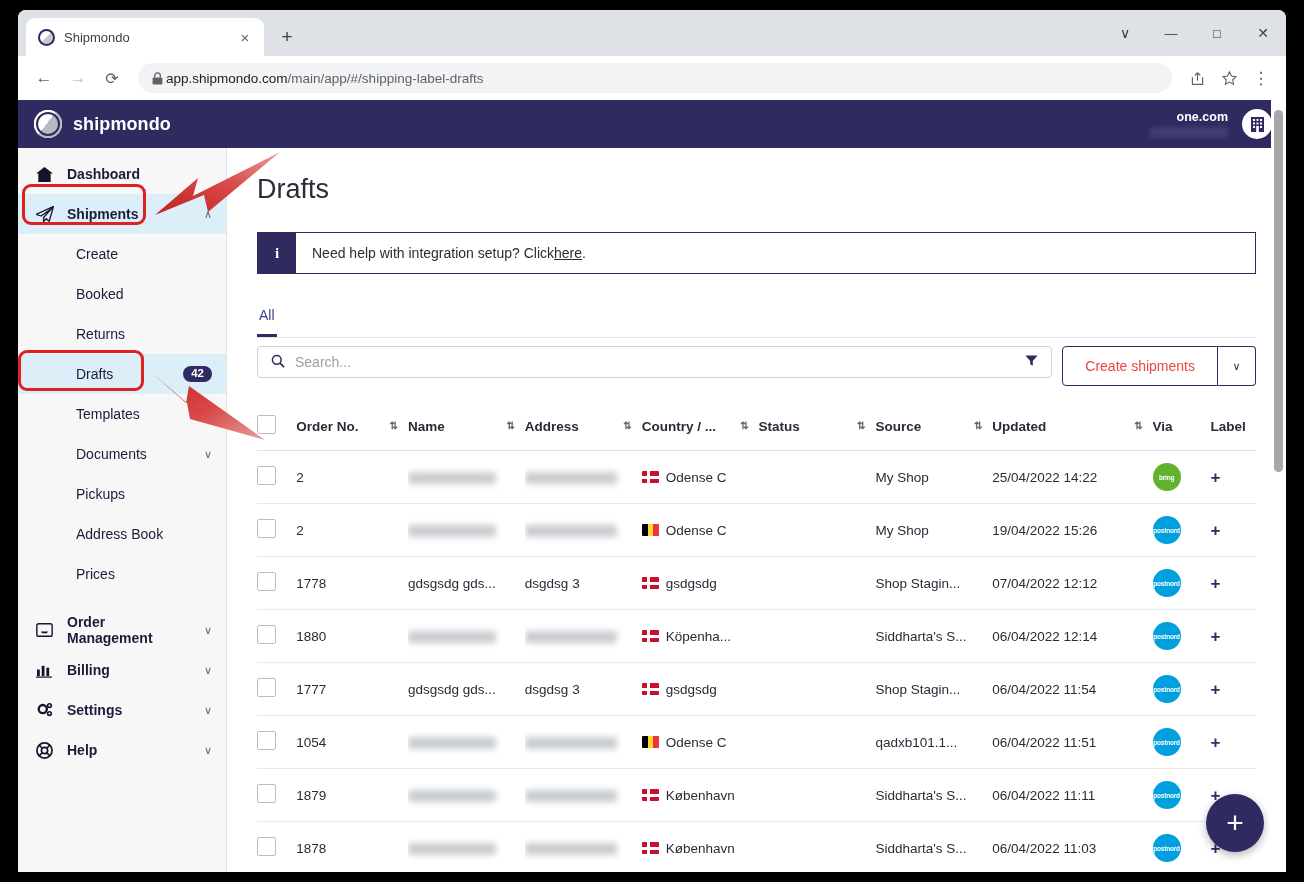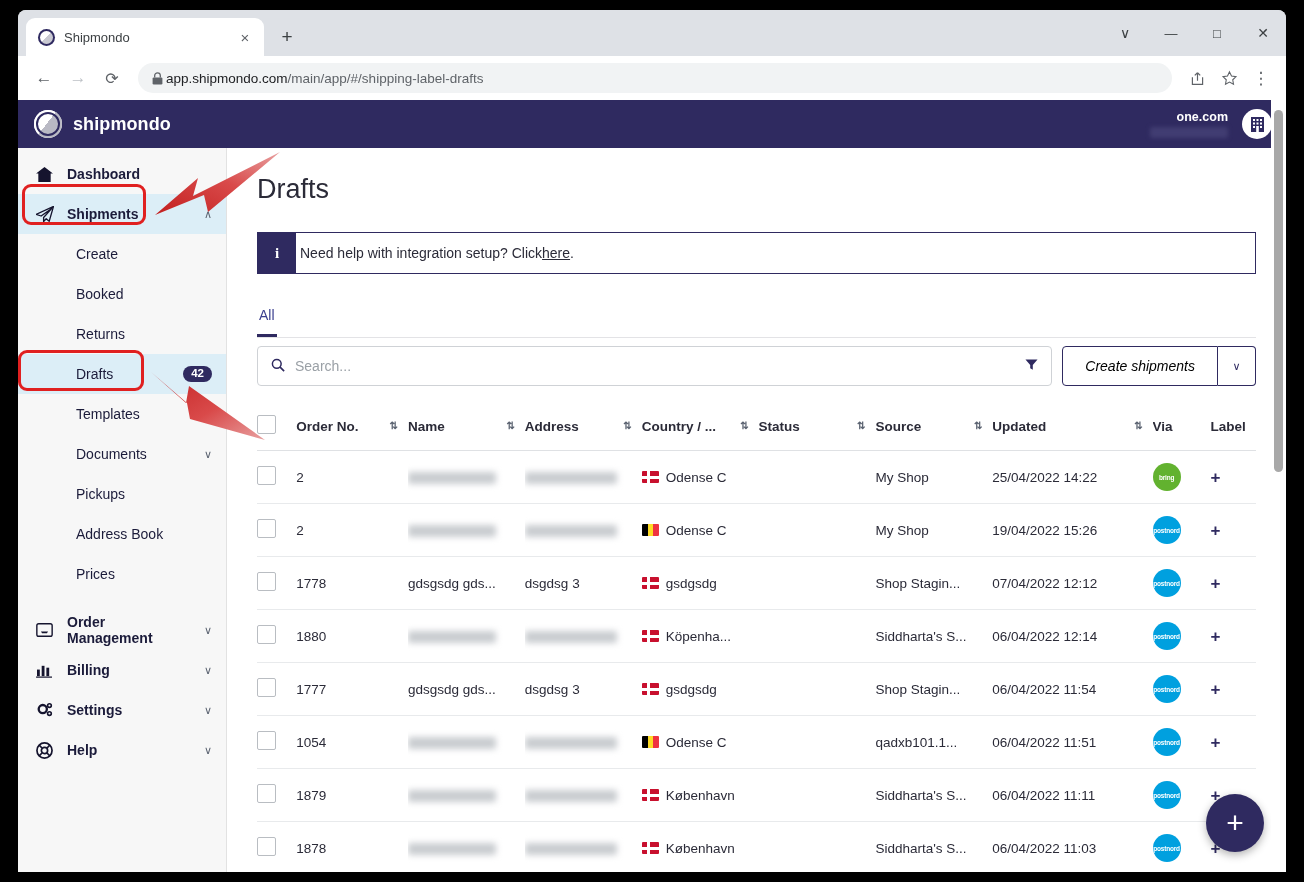--- a/index.html
+++ b/index.html
@@ -252,21 +252,21 @@
     width: 38px; flex: 0 0 38px;
     background: #2f2a60;
     color: #fff;
     display: flex; align-items: center; justify-content: center;
     font-size: 15px; font-weight: 700;
     font-family: "Liberation Serif", serif;
   }
   .alert-txt {
     flex: 1 1 auto;
     display: flex; align-items: center;
-    padding-left: 4px;
+    padding-left: 16px;
     font-size: 14px;
     color: #2b2b38;
   }
   .alert-txt a { color: #2b2b38; }
 
   .tabs {
     border-bottom: 1px solid #e3e3e6;
     display: flex;
     margin-bottom: 8px;
   }
@@ -275,21 +275,21 @@
     color: #3b3f8f;
     padding: 5px 2px 11px;
     margin-right: 18px;
     border-bottom: 3px solid transparent;
   }
   .tabs .t.sel { border-bottom-color: #2f2a60; }
 
   .toolrow { display: flex; gap: 10px; margin-bottom: 19px; }
   .searchbox {
     flex: 1 1 auto;
-    height: 40px;
+    height: 32px;
     border: 1px solid #cfd2d6;
     border-radius: 4px;
     display: flex; align-items: center;
     padding: 0 13px;
     gap: 10px;
   }
   .searchbox .mag { color: #2f2a60; font-size: 14px; }
   .searchbox input {
     flex: 1 1 auto;
     border: 0; outline: 0;
@@ -301,23 +301,22 @@
   .searchbox input::placeholder { color: #9aa0a6; }
   .filter-ic { color: #2f2a60; font-size: 13px; }
   .btn-group { display: flex; flex: 0 0 auto; }
   .btn-primary-o {
     height: 40px;
     border: 1px solid #2f2a60;
     border-radius: 4px 0 0 4px;
     padding: 0 22px;
     display: flex; align-items: center;
     font-size: 14px;
-    color: #000000;
+    color: #ef4444;
     background: #fff;
-    font-style: italic;
   }
   .btn-split {
     height: 40px; width: 38px;
     border: 1px solid #2f2a60;
     border-left: 0;
     border-radius: 0 4px 4px 0;
     display: flex; align-items: center; justify-content: center;
     color: #2f2a60;
     background: #fff;
     font-size: 11px;

